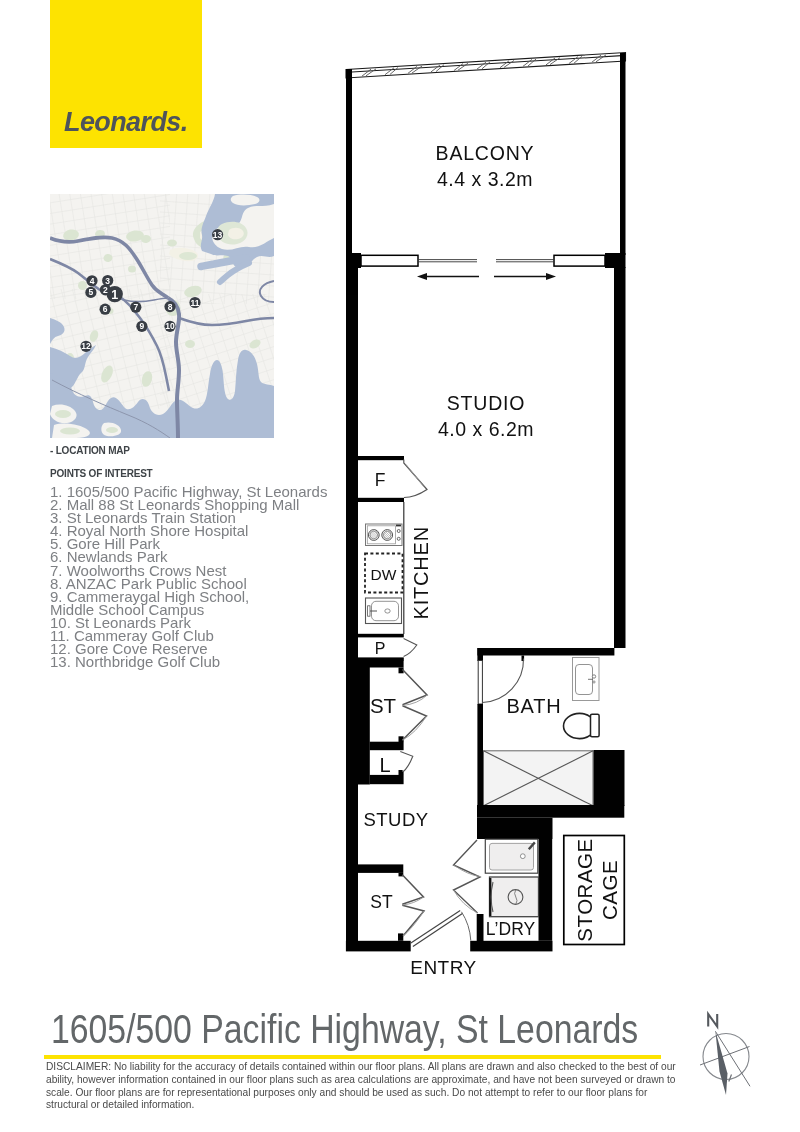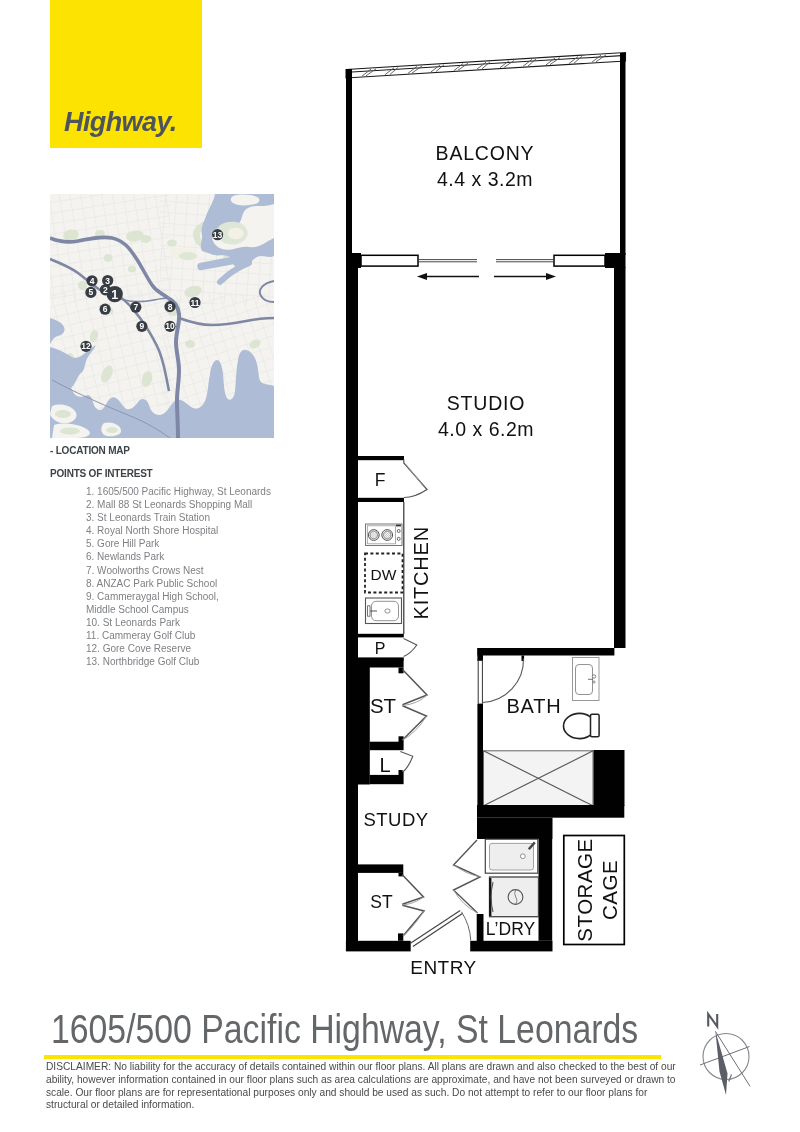--- a/index.html
+++ b/index.html
@@ -3,21 +3,21 @@
 <meta charset="utf-8">
 <style>
   html,body{margin:0;padding:0;}
   body{width:800px;height:1132px;position:relative;background:#fff;font-family:"Liberation Sans",sans-serif;overflow:hidden;}
   .abs{position:absolute;will-change:opacity;opacity:0.999;}
 </style>
 </head>
 <body>
 
 <div class="abs" style="left:50px;top:0;width:152px;height:148px;background:#fde301;">
-  <div style="position:absolute;left:14px;top:109px;line-height:1;font-size:27px;font-weight:700;font-style:italic;color:#4e545b;letter-spacing:-0.6px;">Highway.</div>
+  <div style="position:absolute;left:14px;top:109px;line-height:1;font-size:27px;font-weight:700;font-style:italic;color:#4e545b;letter-spacing:-0.6px;">Leonards.</div>
 </div>
 
 <svg class="abs" style="left:50px;top:194px;width:224px;height:244px;" viewBox="0 0 224 244">
 
 <rect x="0" y="0" width="224" height="244" fill="#f4f3f0"></rect>
 <defs>
 <clipPath id="cnw">
         <rect x="0" y="0" width="120" height="105"></rect>
       </clipPath>
 <clipPath id="cne">
@@ -304,21 +304,21 @@
 
 <g>
       <circle cx="167.6" cy="40.7" r="5.6" fill="#383d44"></circle>
       <text x="167.6" y="43.760000000000005" font-size="8.5" font-weight="bold" fill="#fff" text-anchor="middle" font-family="Liberation Sans">13</text>
     </g>
 </svg>
 
 <div class="abs" style="left:50px;top:446px;line-height:1;font-size:10px;font-weight:700;letter-spacing:-0.2px;color:#3e4347;">- LOCATION MAP</div>
 
 <div class="abs" style="left:50px;top:469px;line-height:1;font-size:10px;font-weight:700;letter-spacing:-0.2px;color:#3e4347;text-align:right;">POINTS OF INTEREST</div>
-<div class="abs" style="left:50px;top:485px;font-size:10px;color:#7e8084;line-height:13.1px;margin-left:36px;">
+<div class="abs" style="left:50px;top:485px;font-size:15px;color:#7e8084;line-height:13.1px;">
 1. 1605/500 Pacific Highway, St Leonards<br>
 2. Mall 88 St Leonards Shopping Mall<br>
 3. St Leonards Train Station<br>
 4. Royal North Shore Hospital<br>
 5. Gore Hill Park<br>
 6. Newlands Park<br>
 7. Woolworths Crows Nest<br>
 8. ANZAC Park Public School<br>
 9. Cammeraygal High School,<br>
 Middle School Campus<br>

